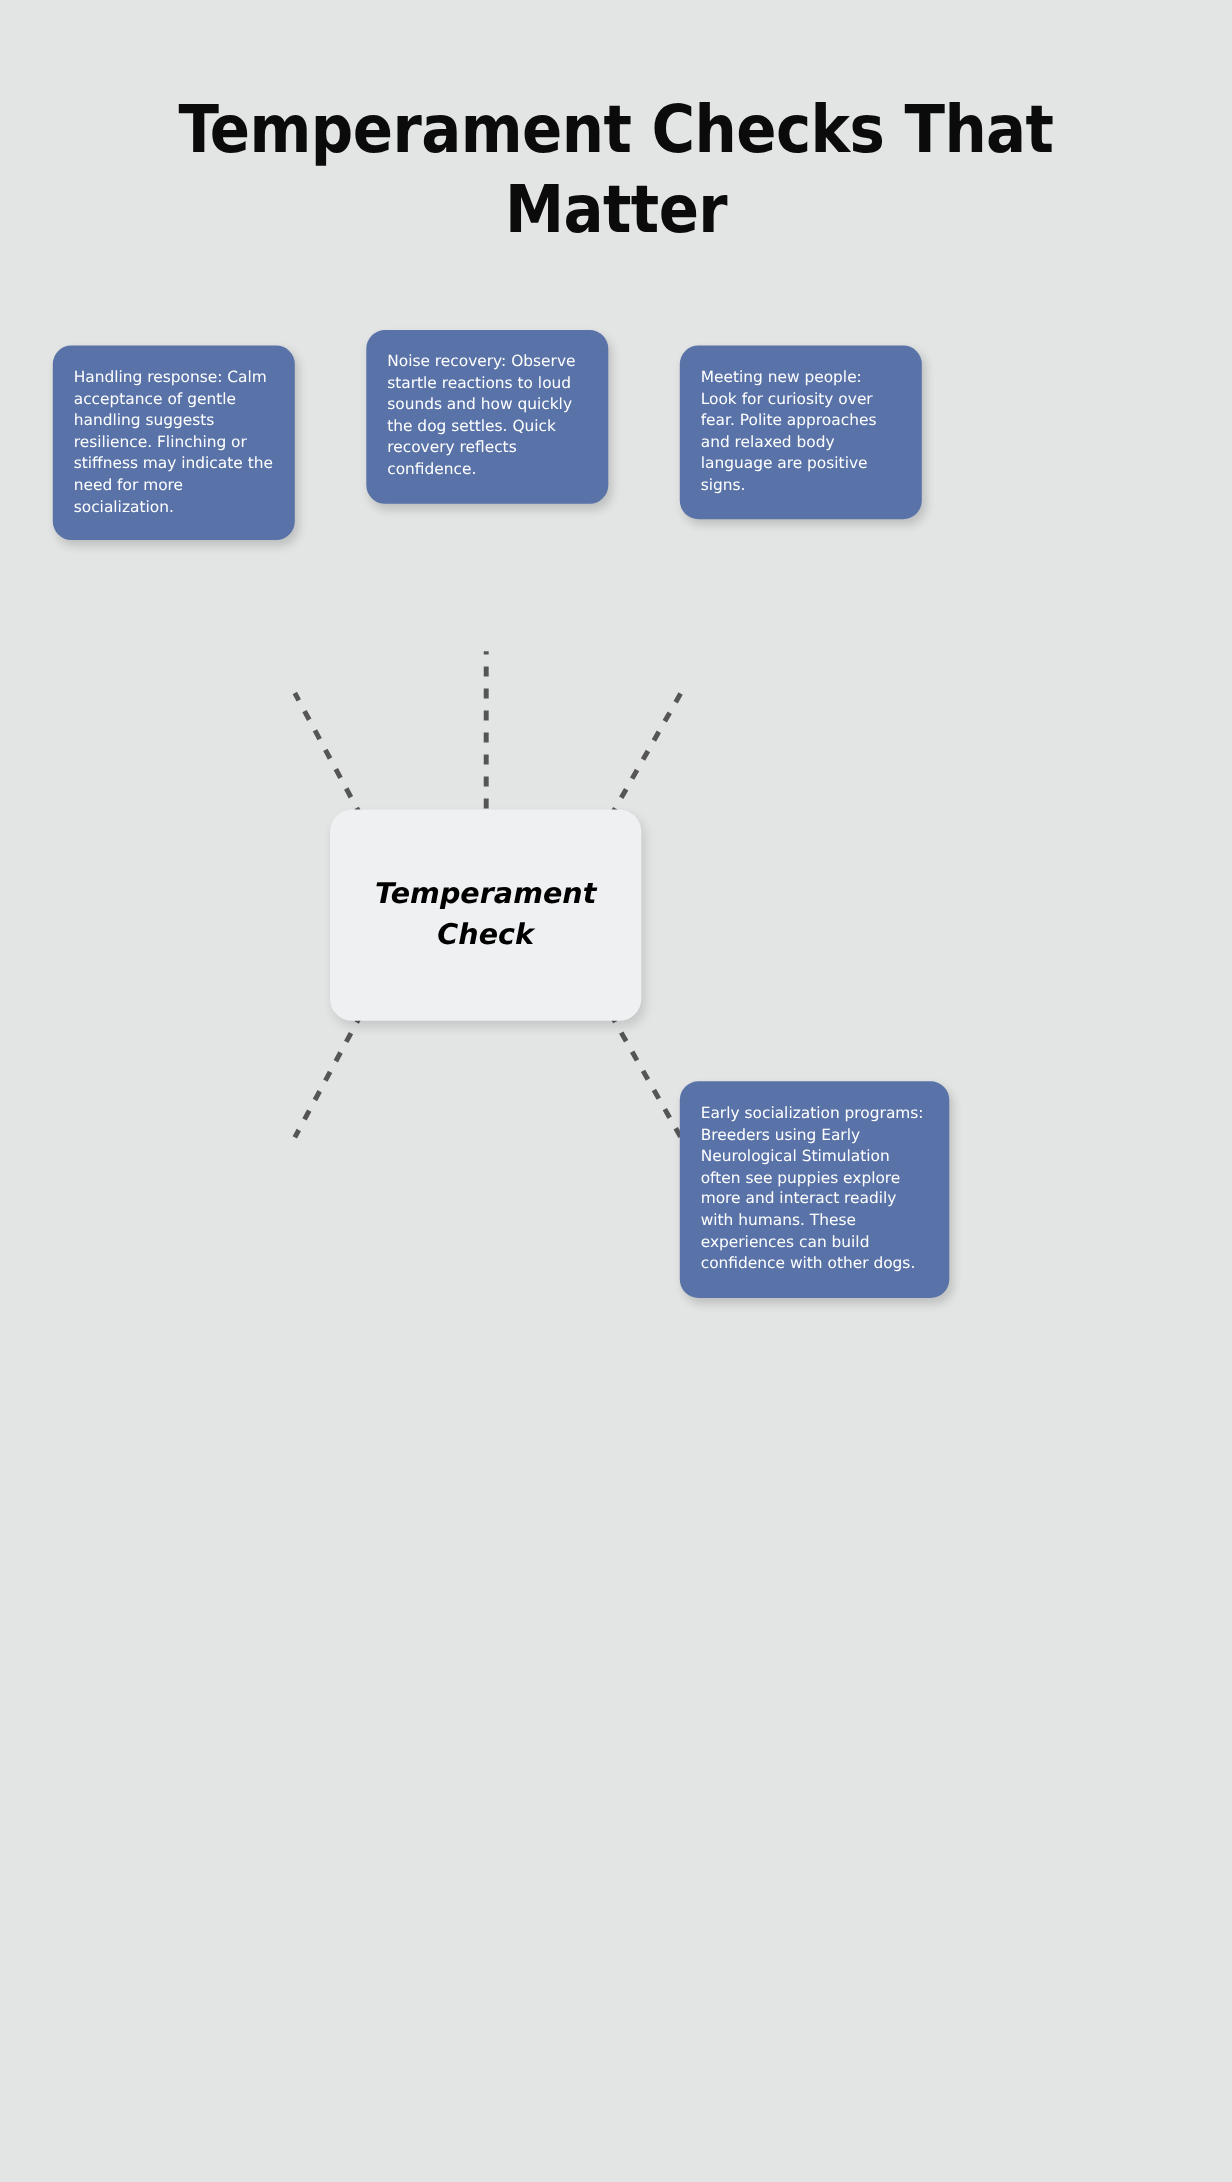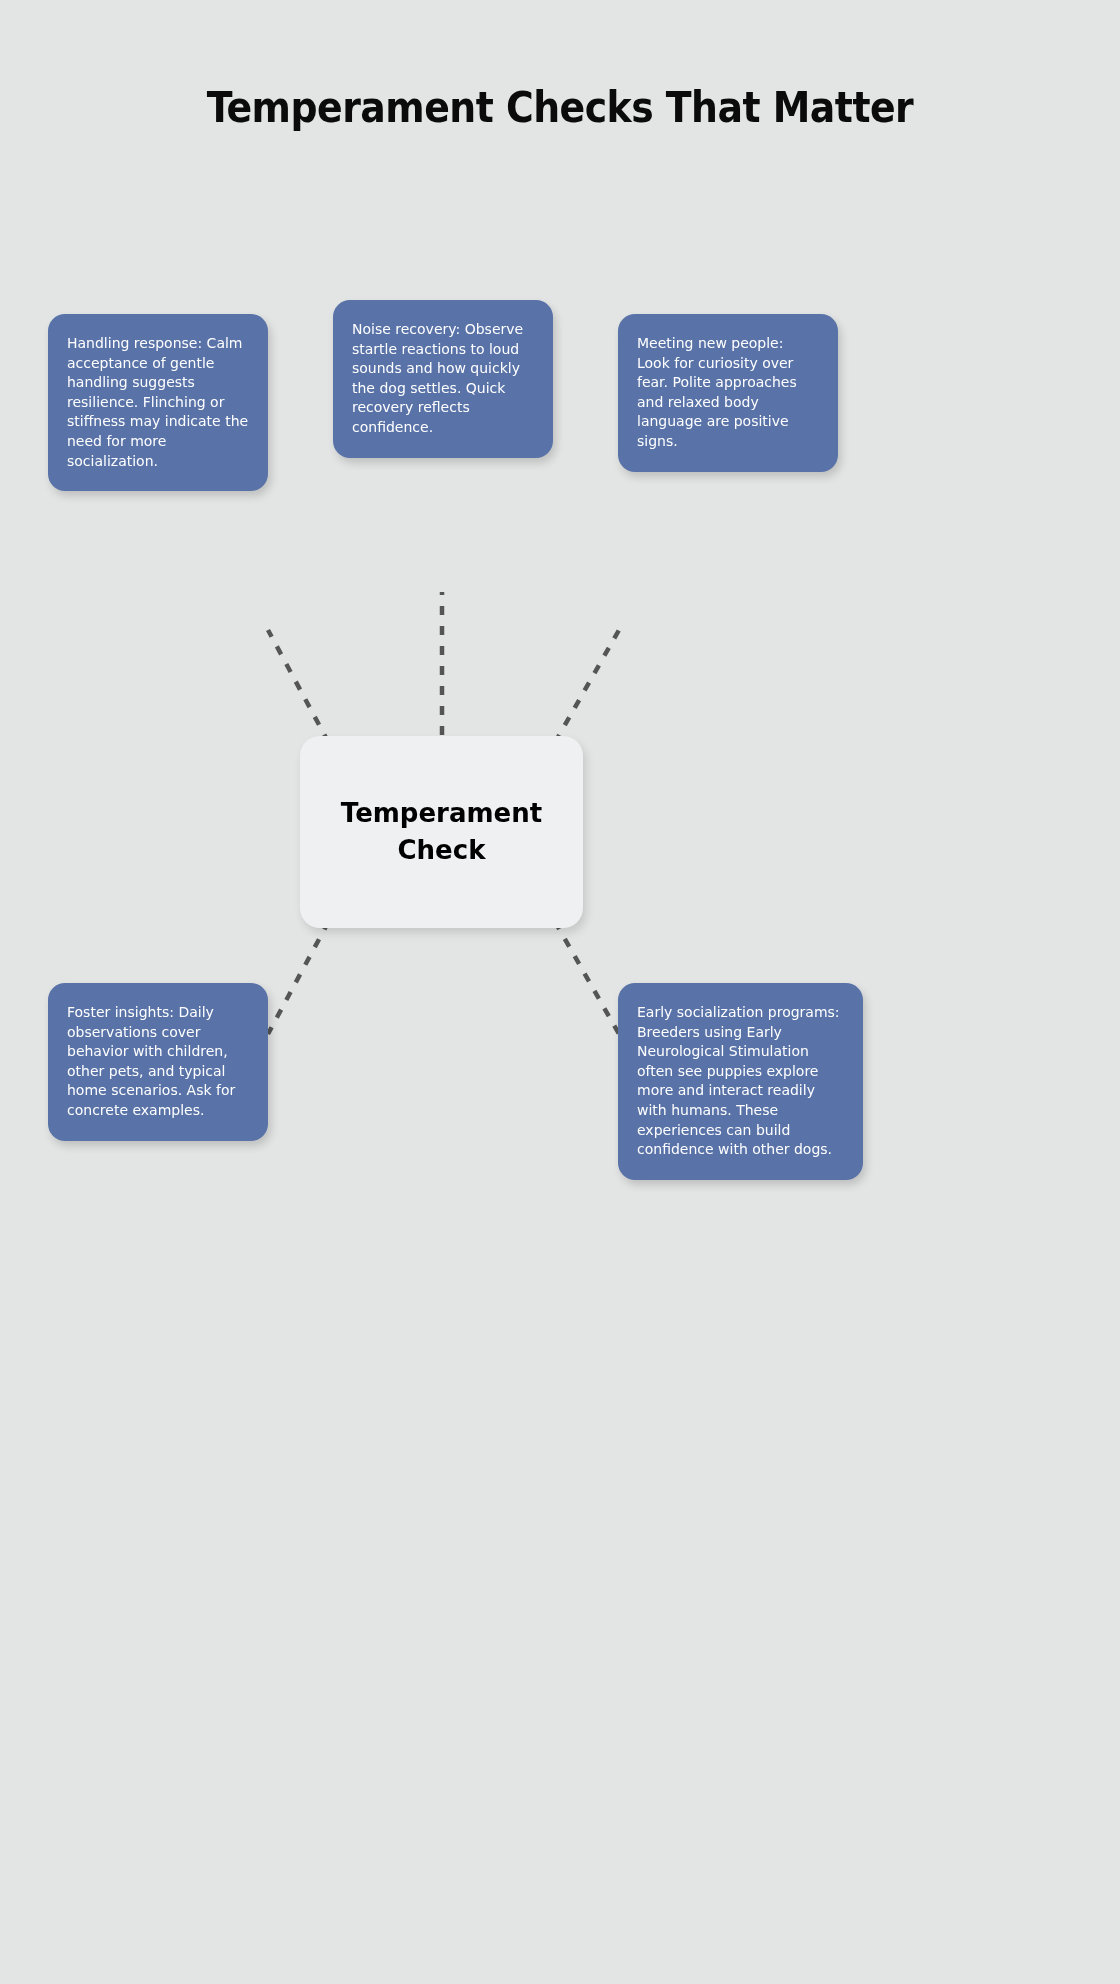--- a/index.html
+++ b/index.html
@@ -26,21 +26,21 @@
     z-index: 1;
   }
   .title {
     position: absolute;
     left: 100px;
     top: 82px;
     width: 920px;
     text-align: center;
     font-family: "DejaVu Sans Condensed", "Liberation Sans Narrow", "Liberation Sans", sans-serif;
     font-weight: bold;
-    font-size: 42px;
+    font-size: 60px;
     line-height: 1.22;
     letter-spacing: -0.5px;
     color: #0b0b0b;
     z-index: 5;
   }
   .node {
     position: absolute;
     z-index: 3;
     border-radius: 17px;
     box-shadow: 3px 5px 9px rgba(0,0,0,0.16);
@@ -60,20 +60,21 @@
     font-weight: bold;
     font-size: 26px;
     line-height: 1.42;
     text-align: center;
     display: flex;
     align-items: center;
     justify-content: center;
     padding: 10px 24px;
     border-radius: 20px;
     box-shadow: 3px 5px 10px rgba(0,0,0,0.13);
+    font-style: italic;
   }
   
   #card-0 { left: 48px;  top: 314px;  width: 220px; }
   #card-1 { left: 333px; top: 300px;  width: 220px; }
   #card-2 { left: 618px; top: 314px;  width: 220px; }
   #card-3 { left: 48px;  top: 983px;  width: 220px; }
   #card-4 { left: 618px; top: 983px;  width: 245px; }
   #center-node { left: 300px; top: 736px; width: 283px; height: 192px; }
 </style>
 </head>
@@ -102,21 +103,18 @@
   </div>
 
   <div class="node leaf" id="card-2">
     <span>Meeting new people: Look for curiosity over fear. Polite approaches and relaxed body language are positive signs.</span>
   </div>
 
   <div class="node center" id="center-node">
     <span>Temperament Check</span>
   </div>
 
-  <div class="node leaf" id="card-3">
-    <span>Foster insights: Daily observations cover behavior with children, other pets, and typical home scenarios. Ask for concrete examples.</span>
-  </div>
 
   <div class="node leaf" id="card-4">
     <span>Early socialization programs: Breeders using Early Neurological Stimulation often see puppies explore more and interact readily with humans. These experiences can build confidence with other dogs.</span>
   </div>
 
 </div>
 
 </body></html>

